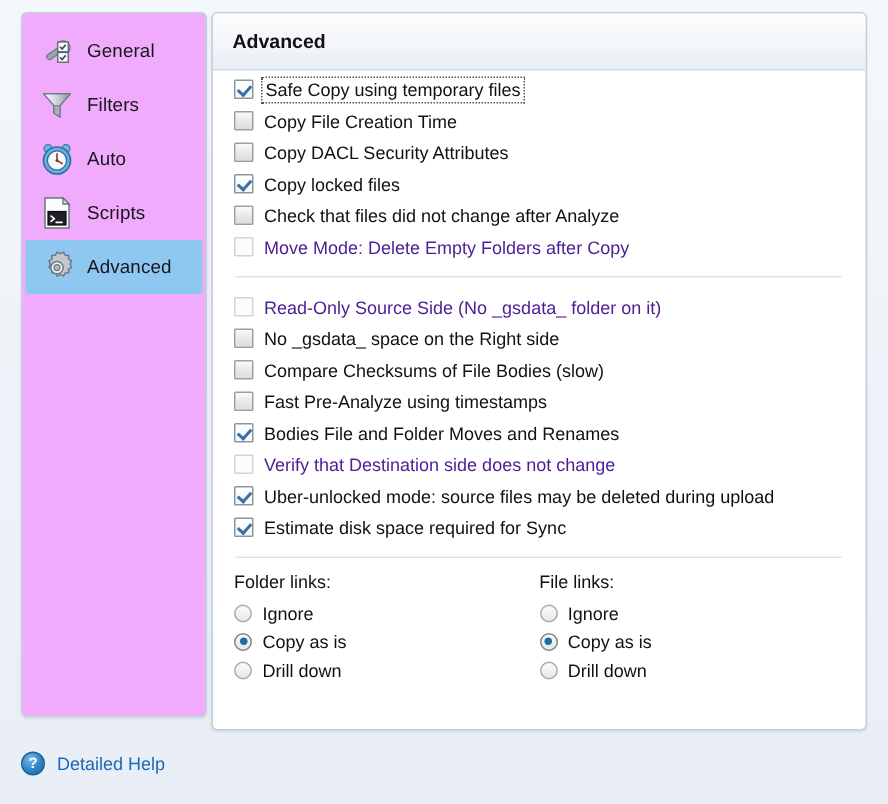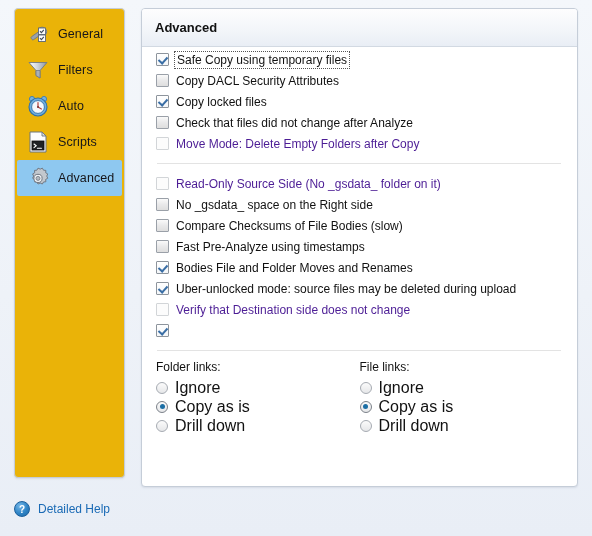--- a/index.html
+++ b/index.html
@@ -8,22 +8,22 @@
     background:linear-gradient(to bottom,#f4f7fb 0%,#eef2f8 55%,#e9eef6 100%);
     font-family:"Liberation Sans", sans-serif;
     font-size:12px;color:#1a1a1a;
     -webkit-font-smoothing:antialiased;
     overflow:hidden;
   }
   .app{position:relative;width:592px;height:536px;}
 
   
   .sidebar{
-    position:absolute;left:14px;top:8px;width:111px;height:470px;
-    background:#eab308;border:1px solid #c5cdd8;border-radius:4px;
+    position:absolute;left:14px;top:8px;width:124px;height:470px;
+    background:#f0abfc;border:1px solid #c5cdd8;border-radius:4px;
     box-shadow:0 1px 2px rgba(80,95,120,.13);
     box-sizing:border-box;padding-top:7px;
   }
   .nav-item{
     display:flex;align-items:center;height:36px;margin:0 2px;
     padding-left:8px;box-sizing:border-box;cursor:default;border-radius:2px;
   }
   .nav-item.selected{background:#8ec8f0;}
   .nav-icon{width:26px;height:26px;flex:0 0 26px;margin-right:7px;position:relative;}
   .nav-label{font-size:12.5px;color:#16161a;letter-spacing:.1px;}
@@ -71,21 +71,21 @@
     background:#fcfcfc;
   }
 
   .sep{height:1px;background:#e3e3e3;margin:9px 2px 9px 1px;}
 
   
   .radio-zone{display:flex;margin-top:4px;}
   .radio-col{width:210px;}
   .radio-col .col-title{font-size:12px;color:#111;margin-bottom:4px;}
   .rb-row{display:flex;align-items:center;height:19px;}
-  .rb-row .lbl{font-size:16px;color:#111;margin-left:7px;}
+  .rb-row .lbl{font-size:12px;color:#111;margin-left:7px;}
   .rb{
     width:12px;height:12px;flex:0 0 12px;border-radius:50%;box-sizing:border-box;
     border:1px solid #a6abb2;
     background:linear-gradient(to bottom,#fbfbfb 0%,#e6e7e9 100%);
     position:relative;
   }
   .rb.sel{border-color:#7b8189;}
   .rb.sel:after{
     content:"";position:absolute;left:2.5px;top:2.5px;width:5px;height:5px;
     border-radius:50%;background:#1d6fa5;
@@ -198,20 +198,24 @@
 
     <div class="panel-body">
 
       <div>
         <div class="chk-row focused">
           <span class="cb checked"></span>
           <span class="lbl">Safe Copy using temporary files</span>
         </div>
         <div class="chk-row">
           <span class="cb"></span>
+          <span class="lbl">Copy File Creation Time</span>
+        </div>
+        <div class="chk-row">
+          <span class="cb"></span>
           <span class="lbl">Copy DACL Security Attributes</span>
         </div>
         <div class="chk-row">
           <span class="cb checked"></span>
           <span class="lbl">Copy locked files</span>
         </div>
         <div class="chk-row">
           <span class="cb"></span>
           <span class="lbl">Check that files did not change after Analyze</span>
         </div>
@@ -237,30 +241,31 @@
           <span class="lbl">Compare Checksums of File Bodies (slow)</span>
         </div>
         <div class="chk-row">
           <span class="cb"></span>
           <span class="lbl">Fast Pre-Analyze using timestamps</span>
         </div>
         <div class="chk-row">
           <span class="cb checked"></span>
           <span class="lbl">Bodies File and Folder Moves and Renames</span>
         </div>
-        <div class="chk-row">
-          <span class="cb checked"></span>
-          <span class="lbl">Uber-unlocked mode: source files may be deleted during upload</span>
-        </div>
         <div class="chk-row disabled">
           <span class="cb dis"></span>
           <span class="lbl">Verify that Destination side does not change</span>
         </div>
         <div class="chk-row">
           <span class="cb checked"></span>
+          <span class="lbl">Uber-unlocked mode: source files may be deleted during upload</span>
+        </div>
+        <div class="chk-row">
+          <span class="cb checked"></span>
+          <span class="lbl">Estimate disk space required for Sync</span>
         </div>
       </div>
 
       <div class="sep"></div>
 
       <div class="radio-zone">
 
         <div class="radio-col">
           <div class="col-title">Folder links:</div>
           <div class="rb-row">

